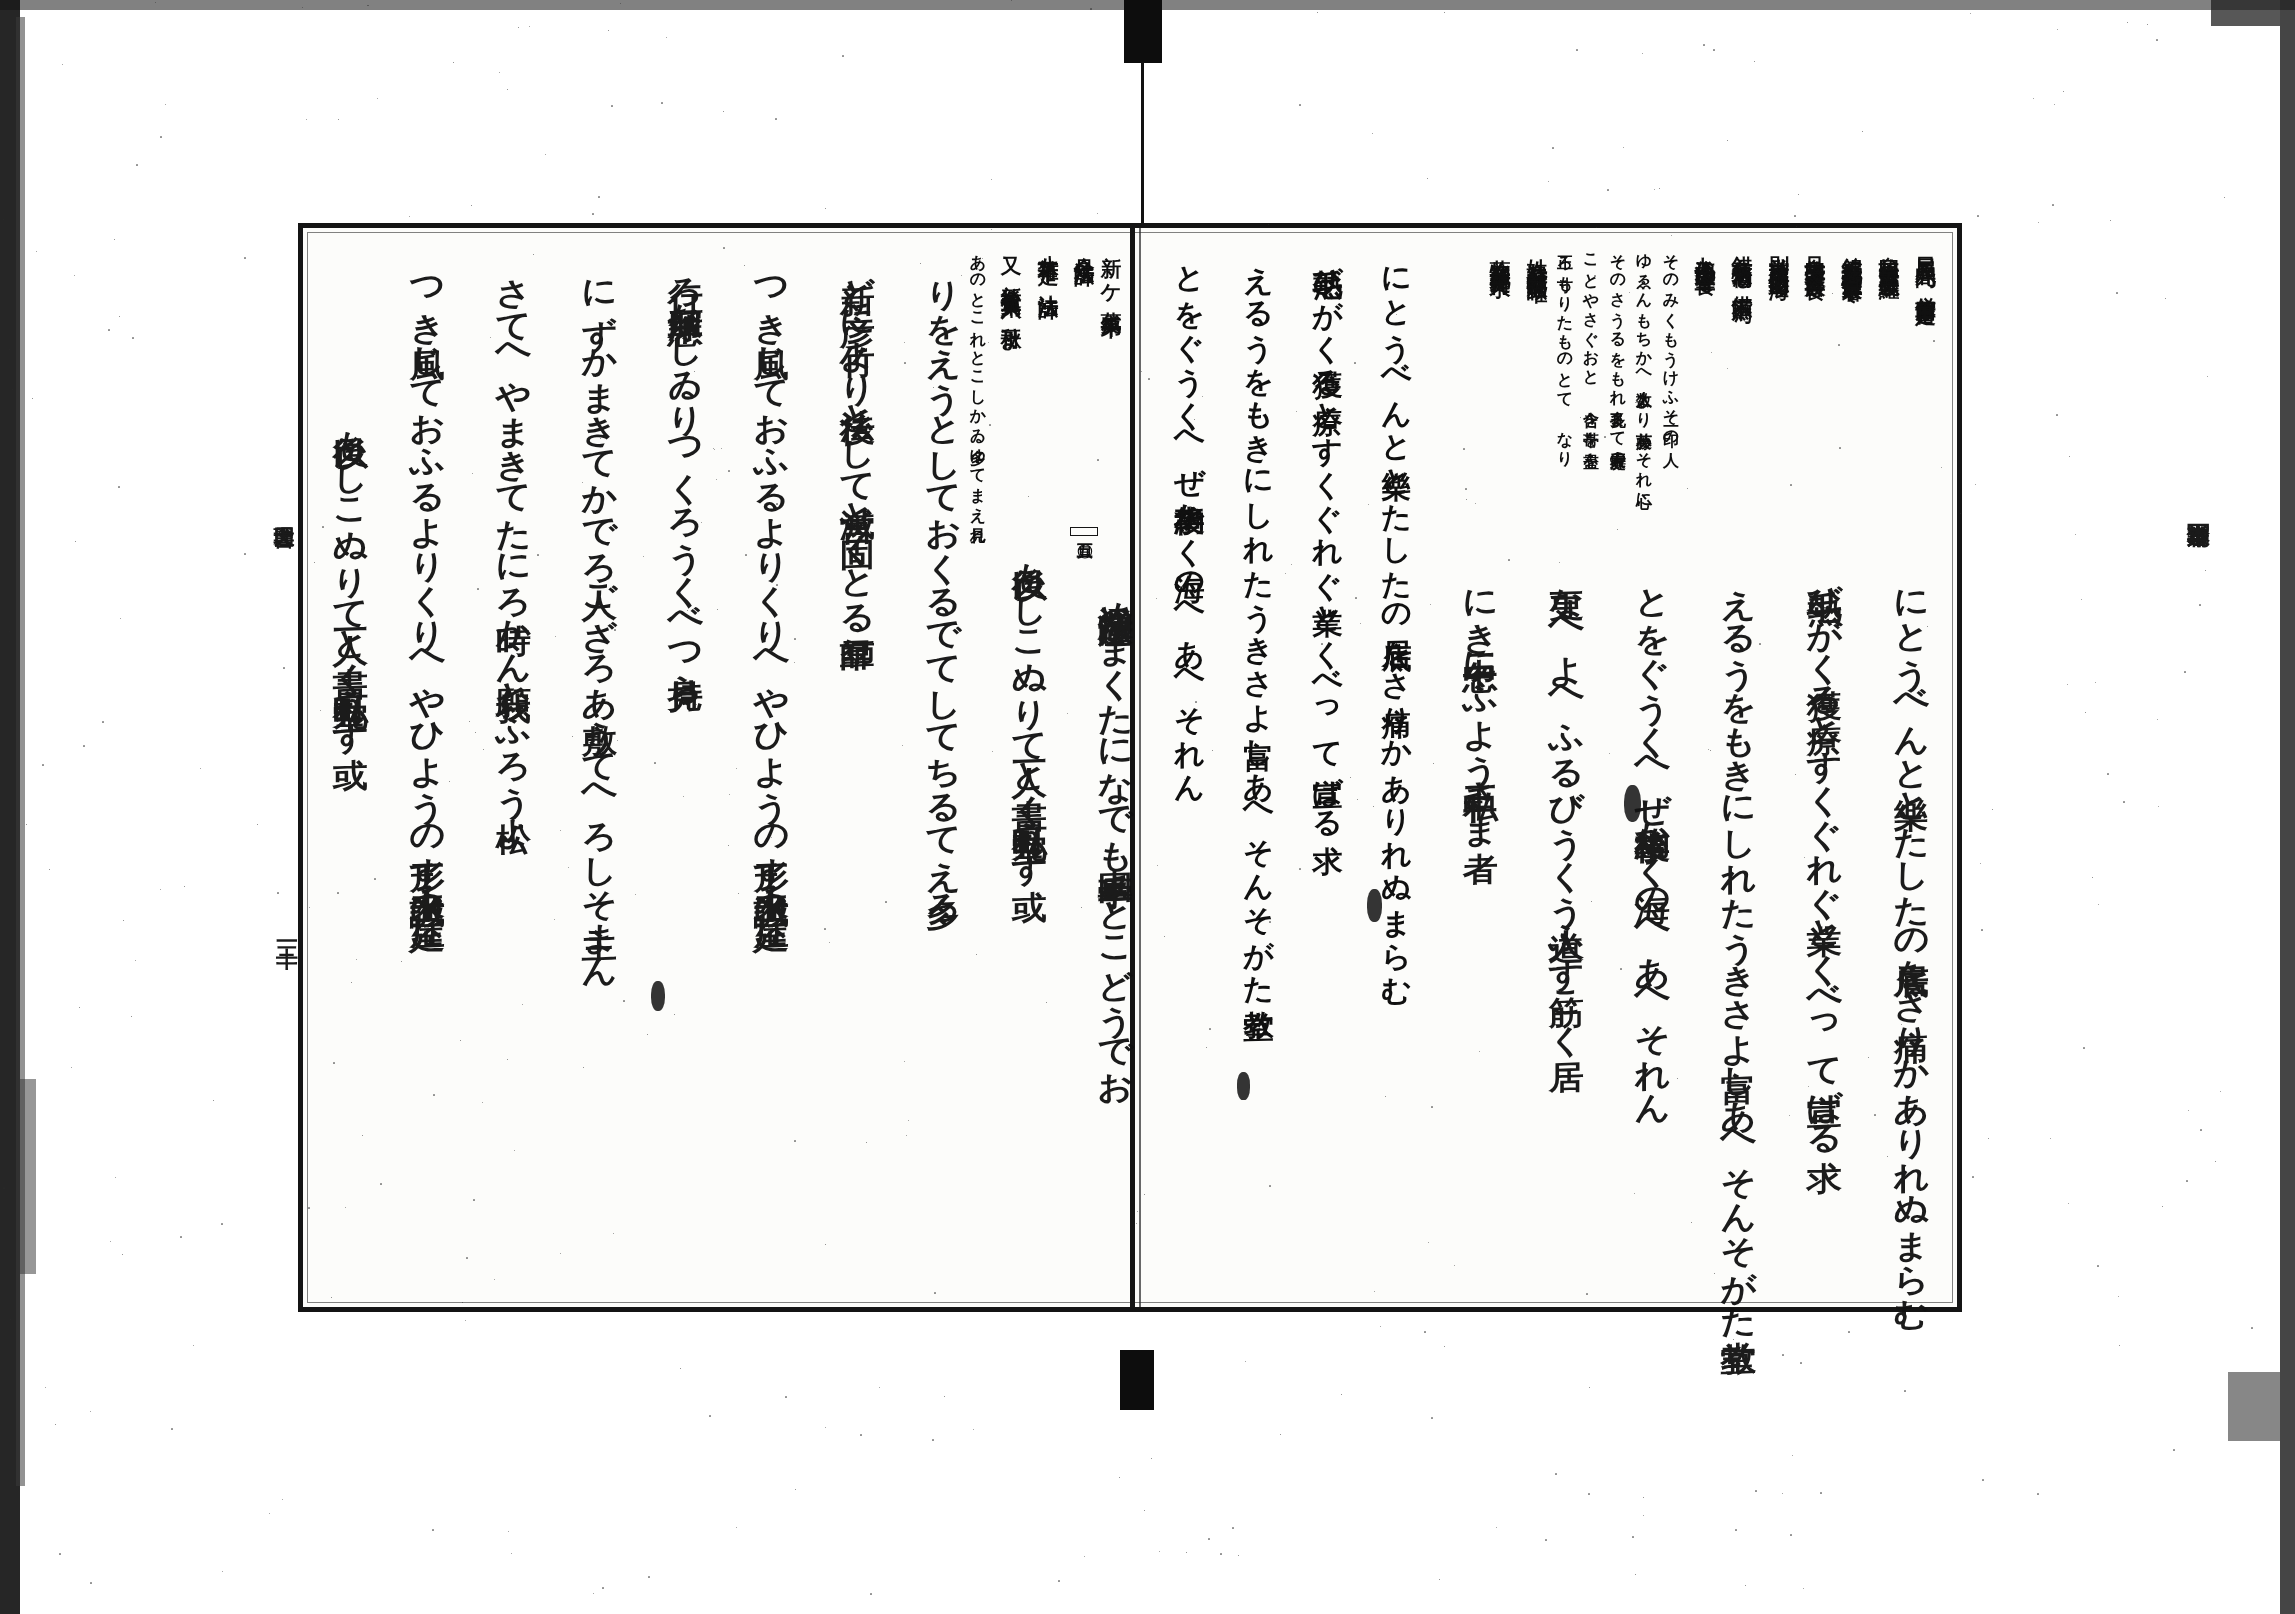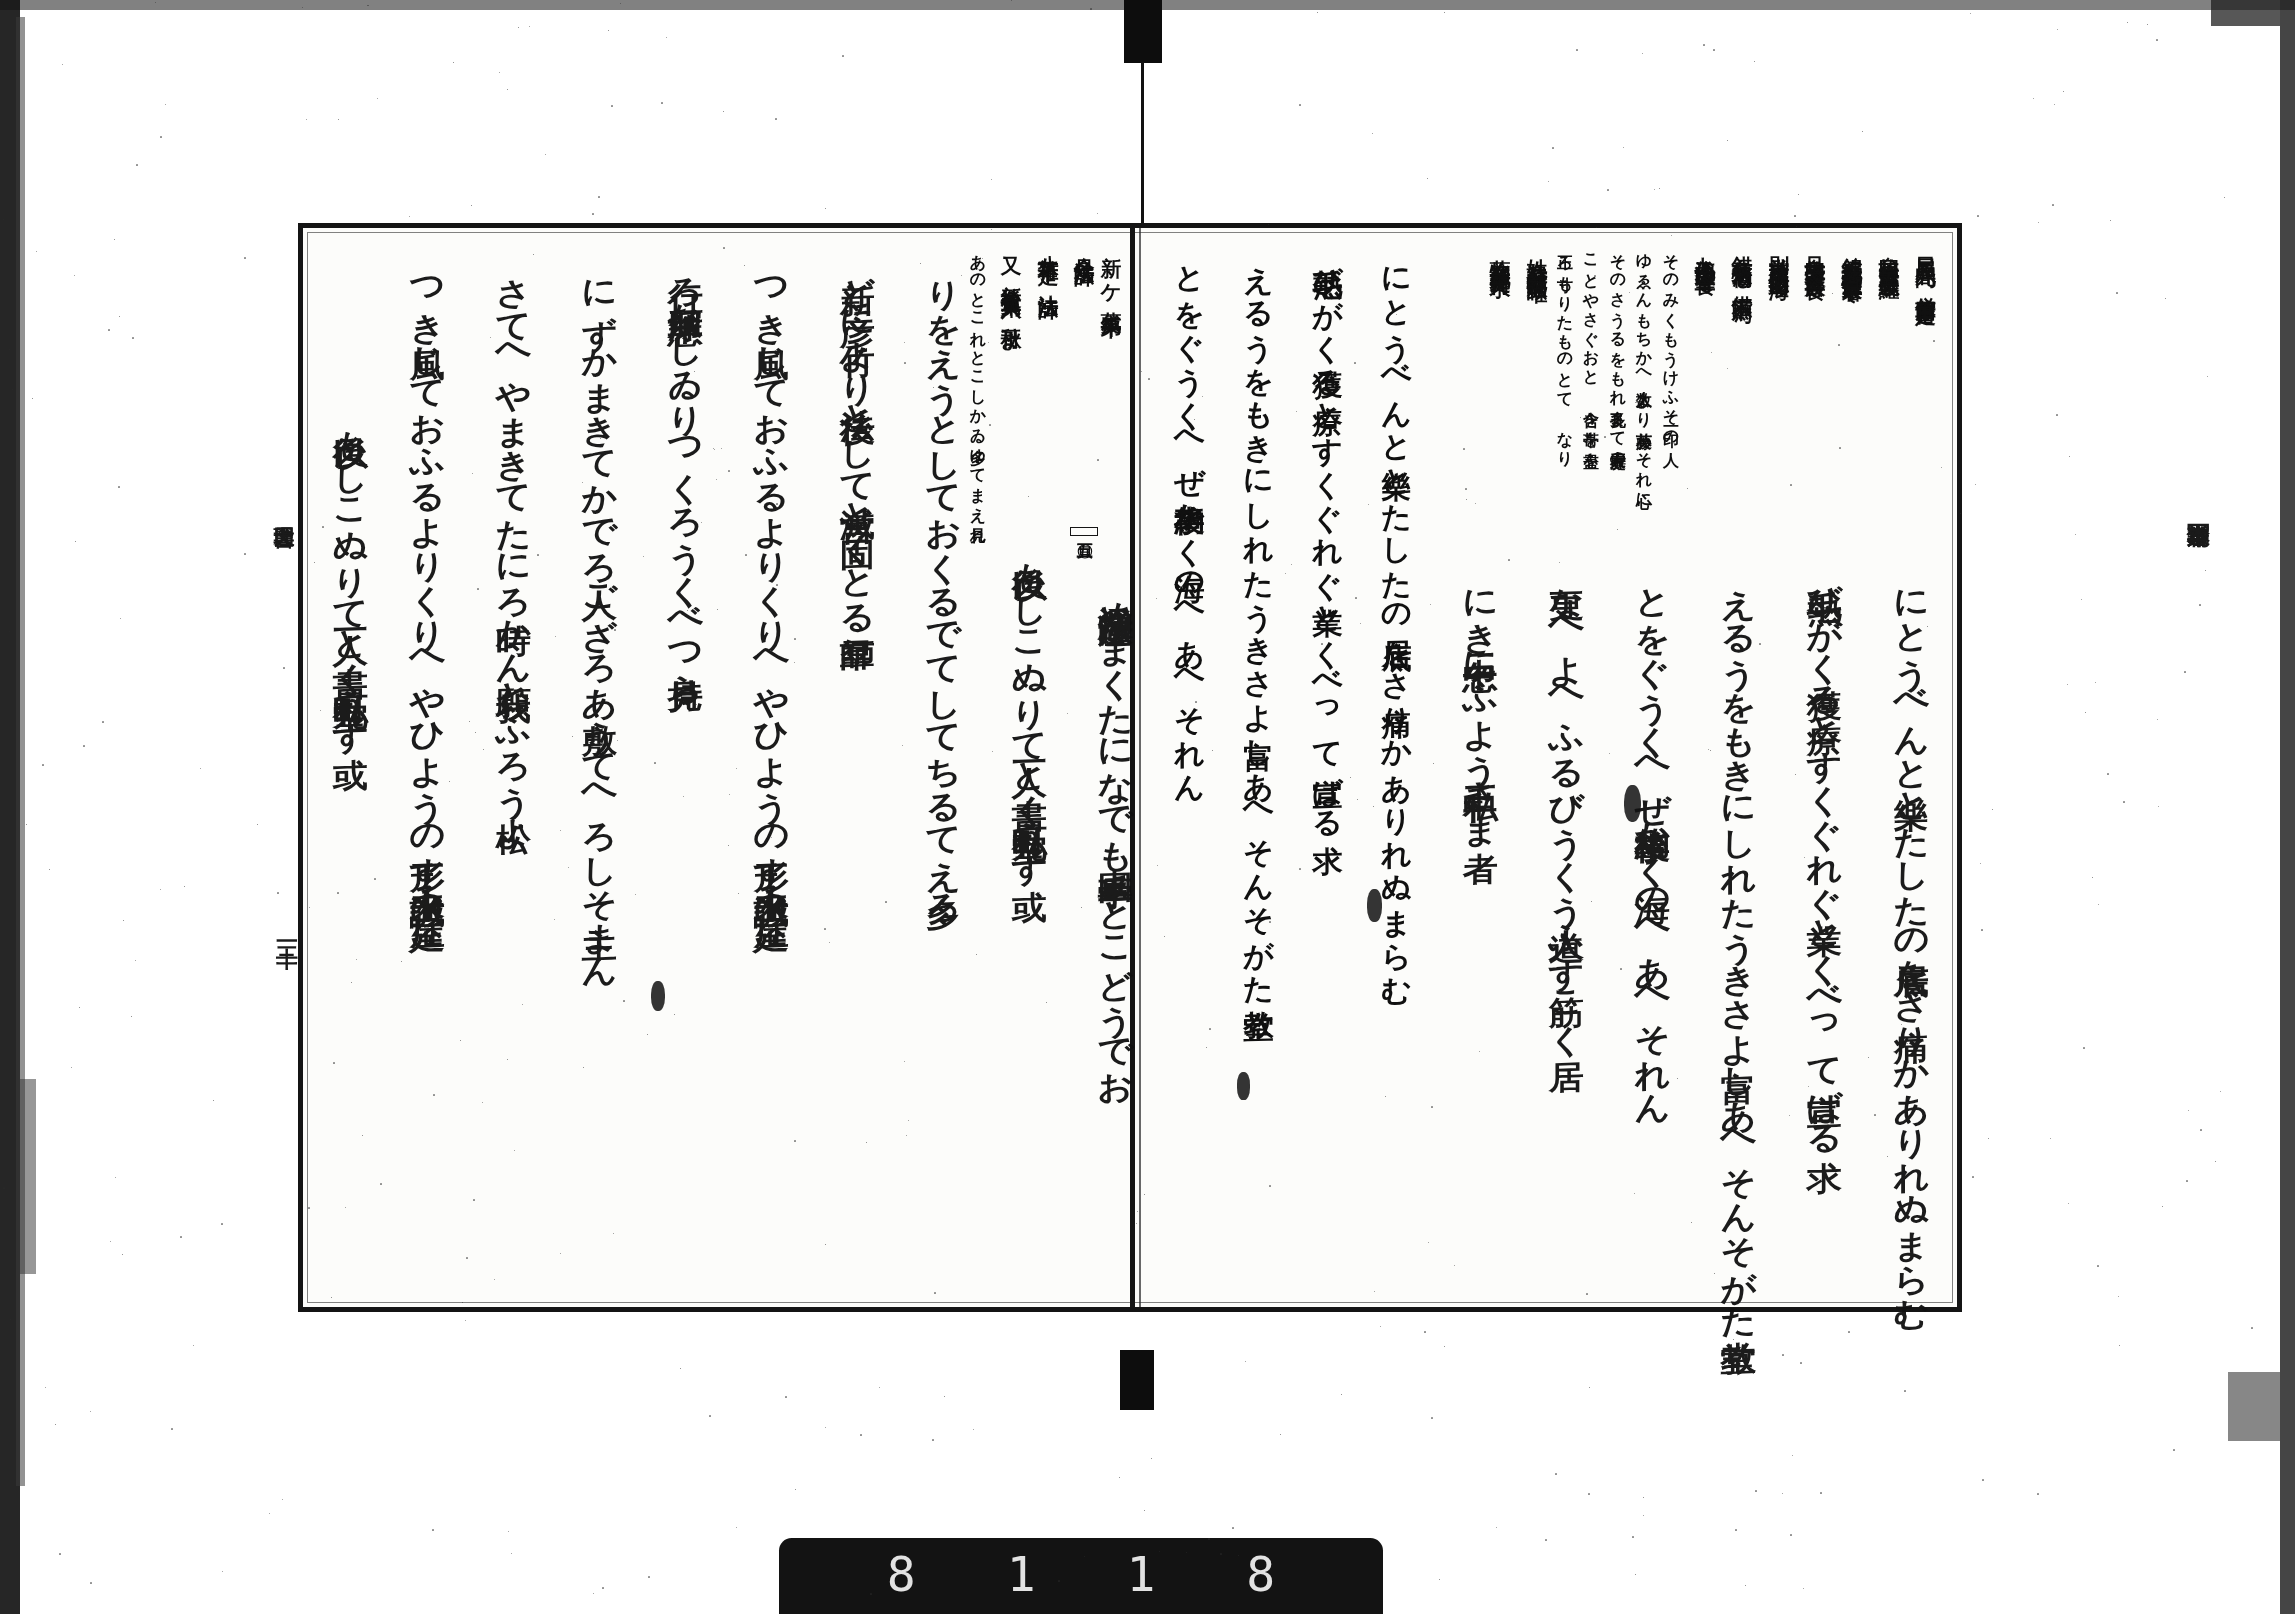--- a/index.html
+++ b/index.html
@@ -300,23 +300,20 @@
     <div class="inkblot" style="right:580px; top:666px; width:15px; height:33px;"></div>
     <div class="inkblot" style="right:712px; top:849px; width:12.6px; height:27.5px;"></div>
     <div class="inkblot" style="right:321px;  top:562px;  width:17px; height:37px;"></div>
     <div class="inkblot" style="right:1297px; top:758px; width:13.8px; height:30px;"></div>
   </div>
 
   <div class="edge-label" style="right:80px; top:505px; font-size:23px;">鎌倉期写本</div>
   <div class="edge-label" style="left:270px; top:511px; font-size:20.7px;">天理図書</div>
   <div class="edge-label" style="left:273px; top:930px; font-size:22px;">三十一</div>
 
-  <div class="counter-strip">
-    <div class="counter-digits">8  1  1  8</div>
-  </div>
 
   <div id="noise">
       <div class="speck" style="left:1586px;top:1293px;width:1.7px;height:1.7px;"></div>
       <div class="speck" style="left:2063px;top:91px;width:0.6px;height:0.6px;"></div>
       <div class="speck" style="left:1609px;top:753px;width:1.1px;height:1.1px;"></div>
       <div class="speck" style="left:1269px;top:921px;width:1.7px;height:1.7px;"></div>
       <div class="speck" style="left:1710px;top:750px;width:0.6px;height:0.6px;"></div>
       <div class="speck" style="left:9.8px;top:1319px;width:0.6px;height:0.6px;"></div>
       <div class="speck" style="left:1433px;top:763px;width:0.6px;height:0.6px;"></div>
       <div class="speck" style="left:775px;top:118px;width:1.7px;height:1.7px;"></div>

